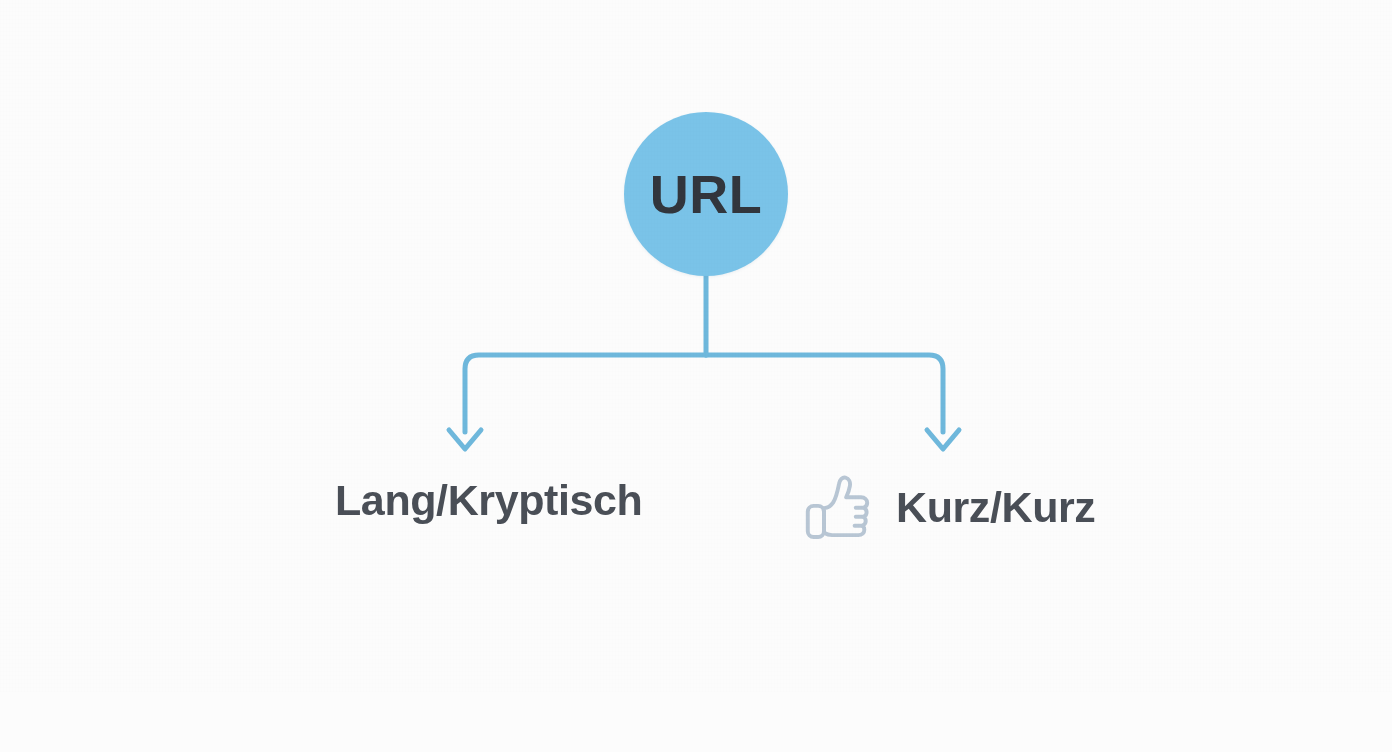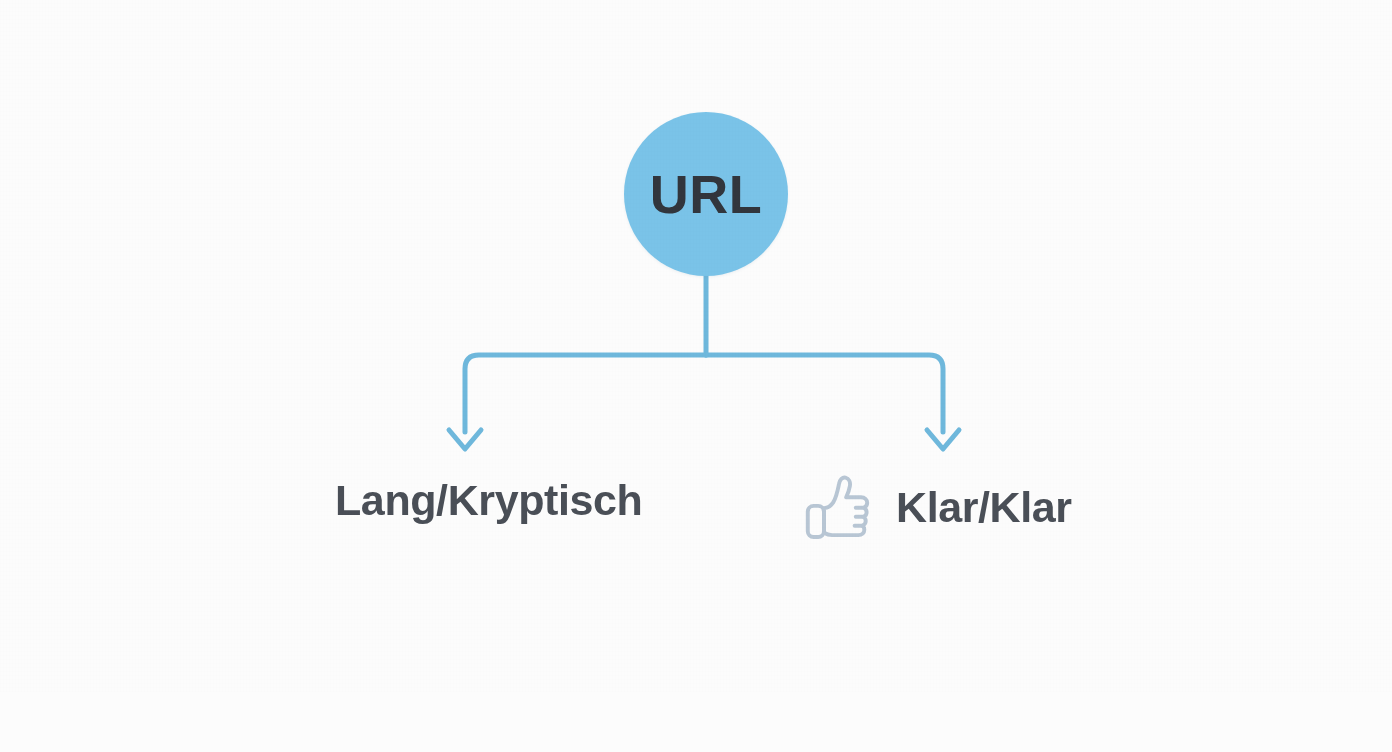--- a/index.html
+++ b/index.html
@@ -152,17 +152,17 @@
                  C 53.9 54.2 51.8 56.3 48.8 56.3
                  L 26 56.3
                  C 23.6 56.3 21.2 55.6 19 54.3
                  Z"></path>
 
         <path d="M 53.6 32.6 L 46.5 32.6"></path>
         <path d="M 53.2 40.5 L 46.5 40.5"></path>
         <path d="M 52.3 48.2 L 45.5 48.2"></path>
       </g>
     </svg>
-    <span class="leaf-text">Klar/Klar</span>
+    <span class="leaf-text">Kurz/Kurz</span>
   </div>
 
   <div id="noise"></div>
 </div>
 
 </body></html>

